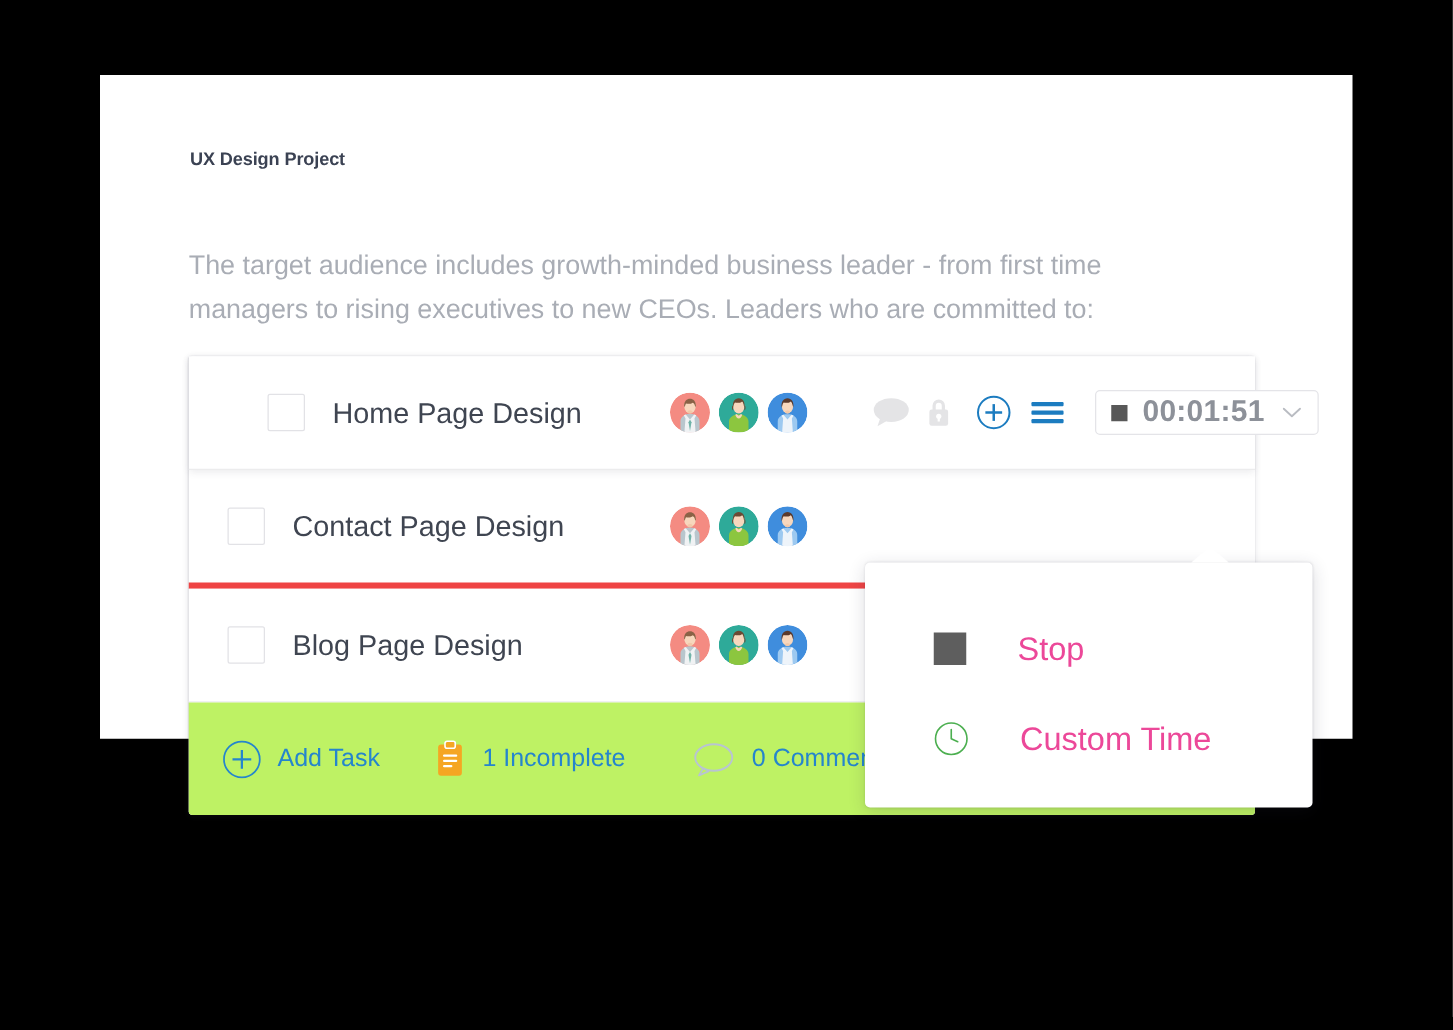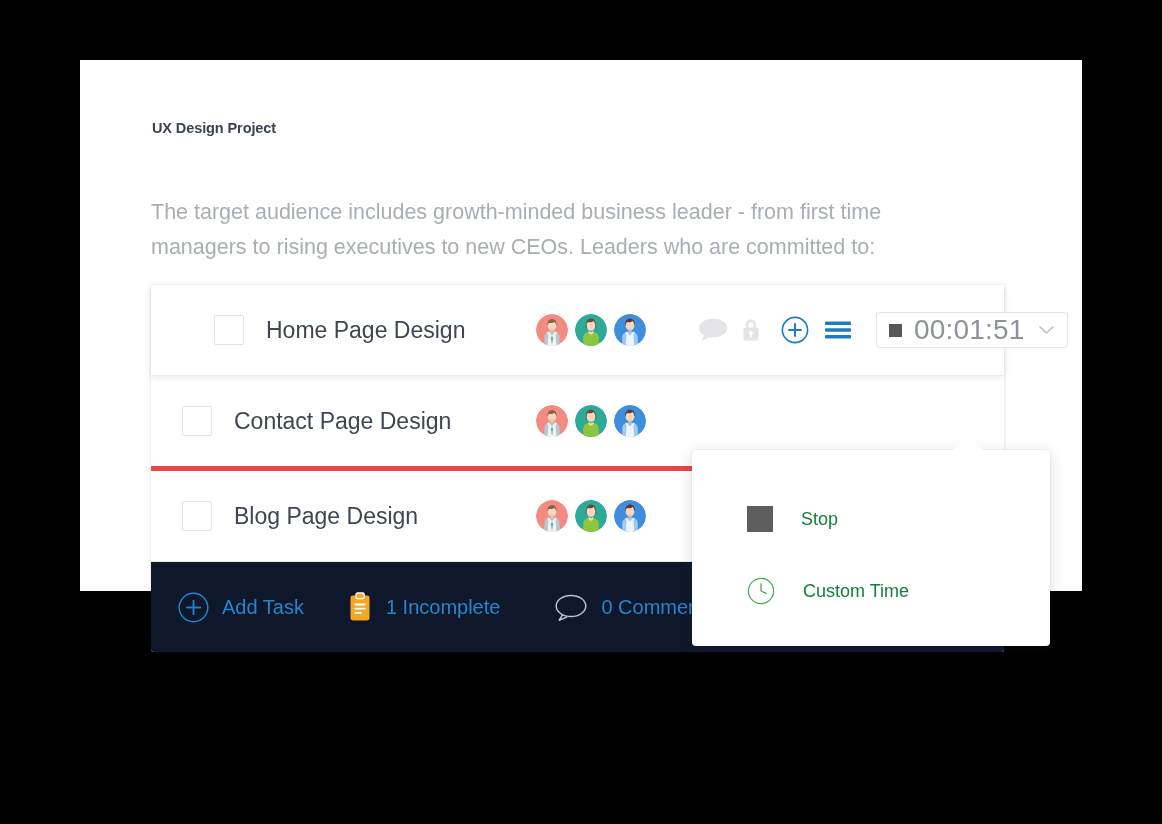--- a/index.html
+++ b/index.html
@@ -152,39 +152,39 @@
     box-sizing: border-box;
   }
   .timer-stop-square {
     width: 13px;
     height: 13px;
     background: #585858;
     flex: 0 0 auto;
   }
   .timer-value {
     margin-left: 12px;
-    font-size: 28px;
+    font-size: 24px;
     color: #8d9199;
     letter-spacing: 0.2px;
-    font-weight: 400;
+    font-weight: 700;
   }
   .timer-caret {
     margin-left: auto;
     padding-left: 14px;
     display: flex;
     align-items: center;
   }
 
   
   .summary-bar {
     position: relative;
     height: 90px;
     display: flex;
     align-items: center;
-    background: #0f172a;
+    background: #bef264;
     border-radius: 0 0 3px 3px;
   }
   .summary-item {
     display: flex;
     align-items: center;
     white-space: nowrap;
   }
   .summary-item .label {
     font-size: 20px;
     color: #2585cd;
@@ -219,23 +219,23 @@
     border-bottom: 13px solid #ffffff;
   }
   .popup-item {
     display: flex;
     align-items: center;
     height: 62px;
     padding-left: 55px;
     cursor: default;
   }
   .popup-item .pi-label {
-    font-size: 18px;
-    color: #15803d;
-    margin-left: 28px;
+    font-size: 26px;
+    color: #ec4899;
+    margin-left: 41px;
     font-weight: 400;
   }
   .pi-stop-square {
     width: 26px;
     height: 26px;
     background: #5e5e5e;
     flex: 0 0 auto;
   }
   .popup-item.first-item { margin-top: 38px; }
   .popup-item.second-item { margin-top: 10px; }

